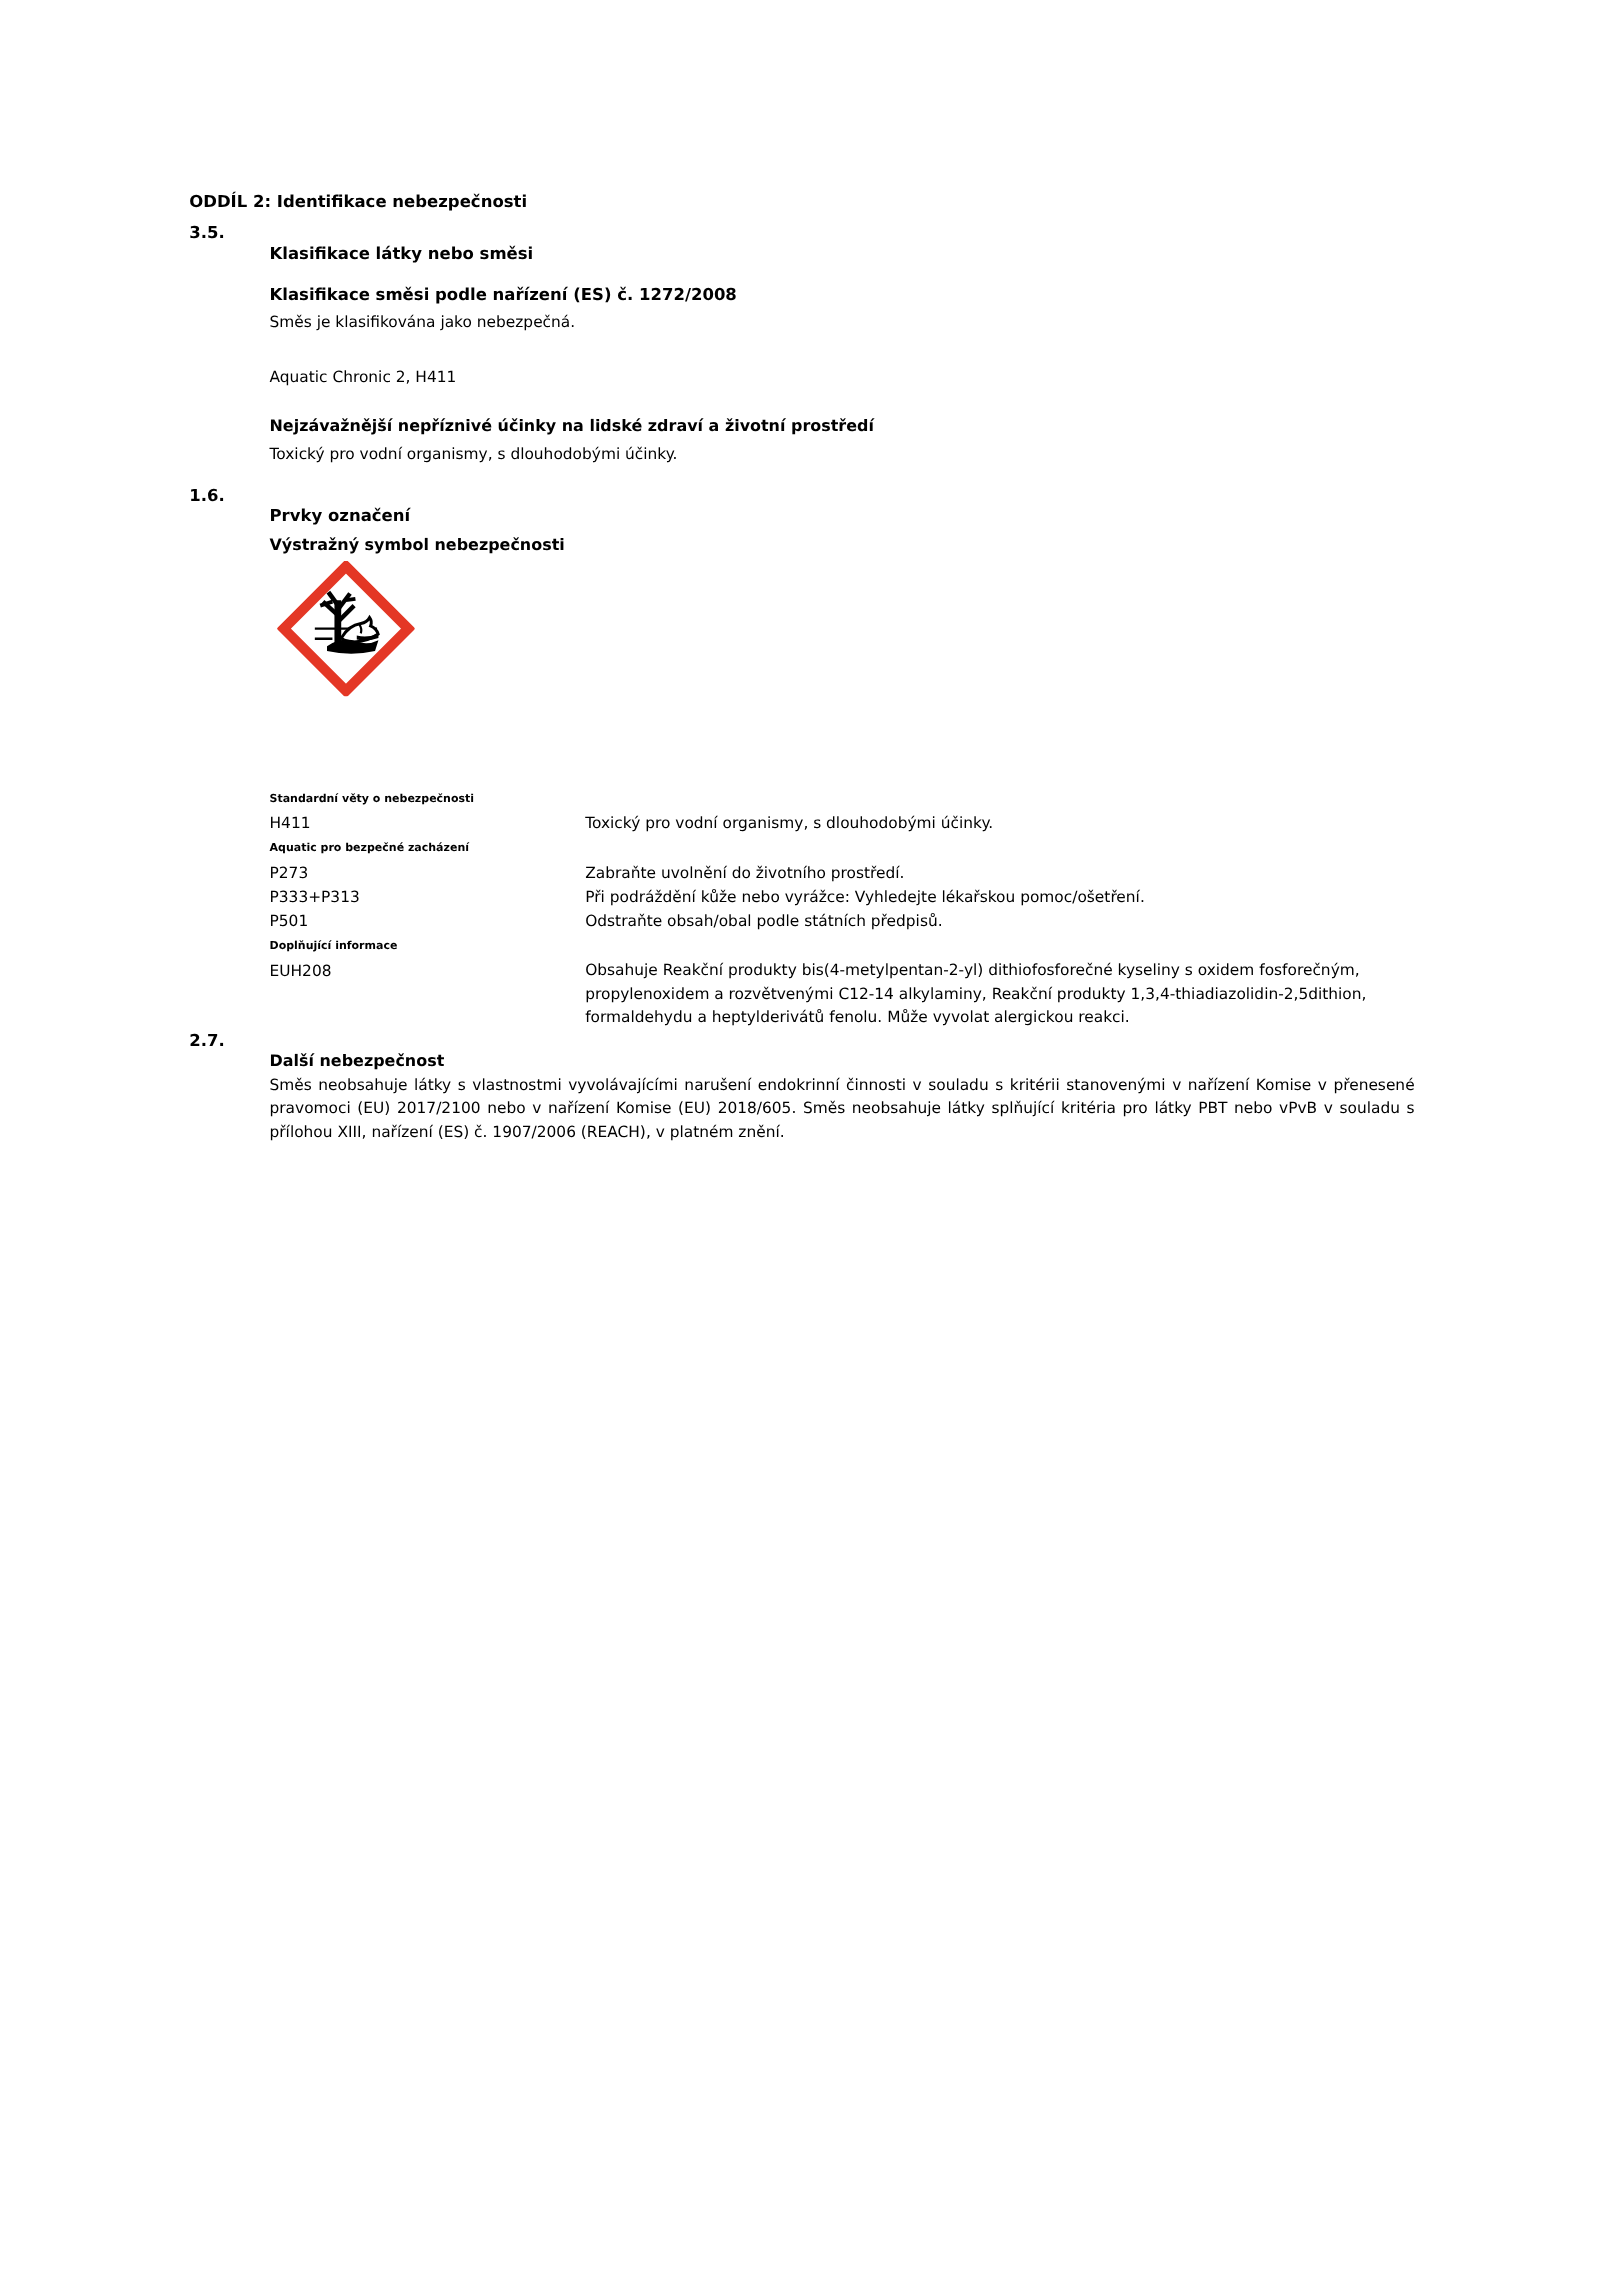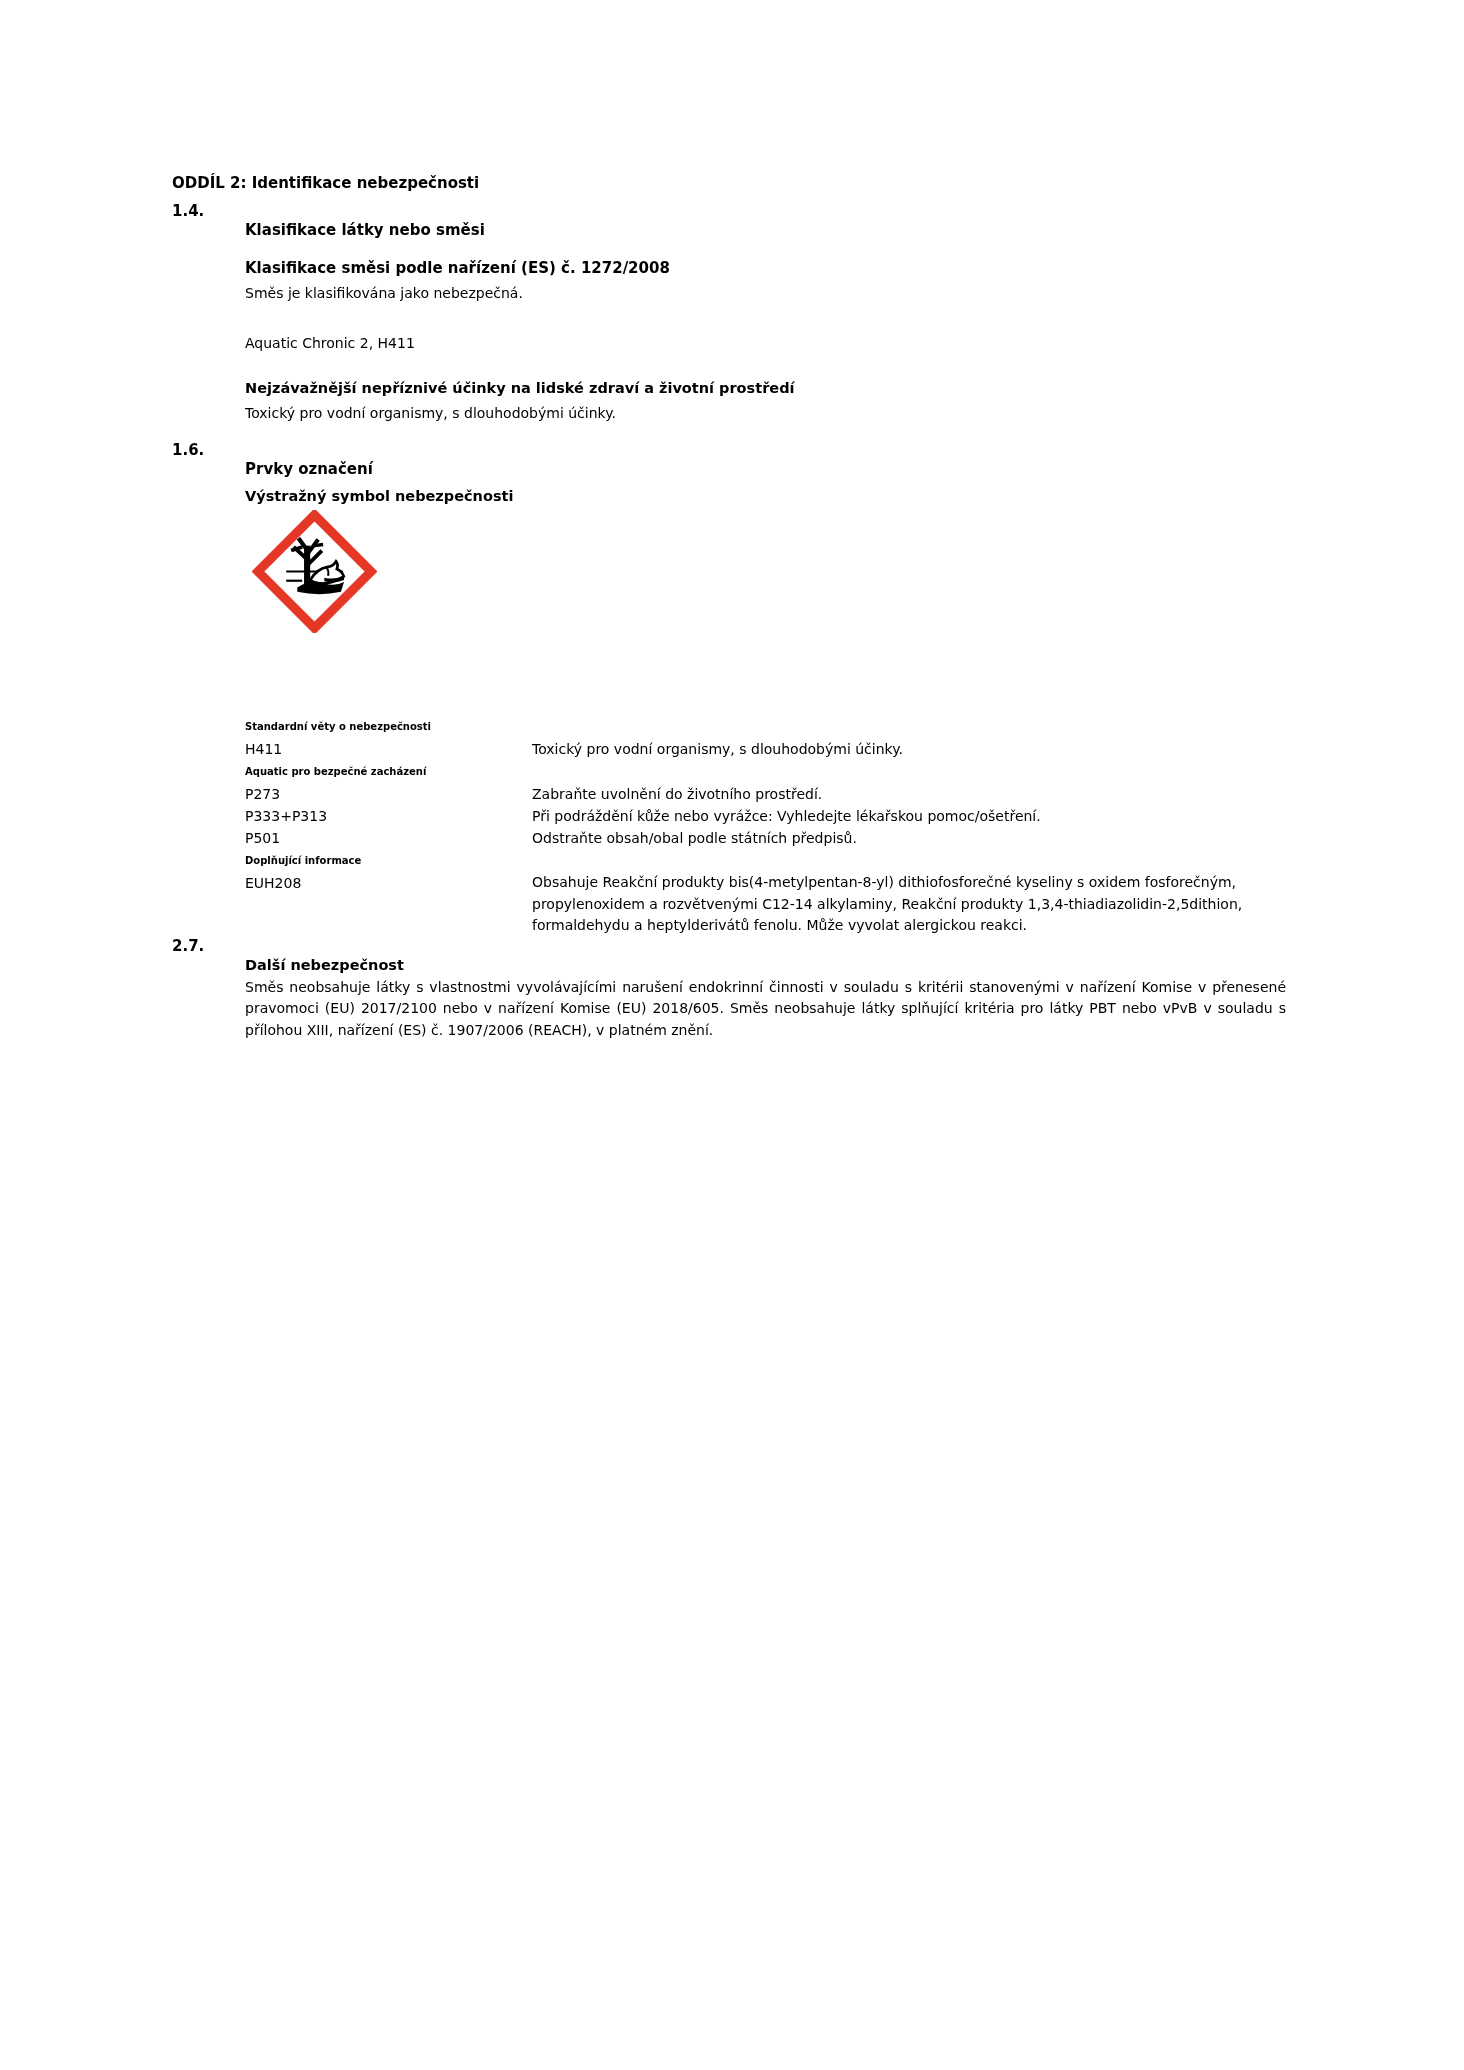--- a/index.html
+++ b/index.html
@@ -51,21 +51,21 @@
   }
 </style>
 </head>
 <body>
 
 <div class="doc">
 
   <div class="h-main">ODDÍL 2: Identifikace nebezpečnosti</div>
 
   <div class="row">
-    <div class="secnum">1.4.</div>
+    <div class="secnum">3.5.</div>
     <div class="secbody">
       <div class="h-sub mb8">Klasifikace látky nebo směsi</div>
       <div class="h-sub mb6">Klasifikace směsi podle nařízení (ES) č. 1272/2008</div>
       <div class="txt mb31">Směs je klasifikována jako nebezpečná.</div>
       <div class="txt mb26">Aquatic Chronic 2, H411</div>
       <div class="b-head mb6">Nejzávažnější nepříznivé účinky na lidské zdraví a životní prostředí</div>
       <div class="txt mb18">Toxický pro vodní organismy, s dlouhodobými účinky.</div>
     </div>
   </div>
 
@@ -115,21 +115,21 @@
         <div class="stmt-desc">Při podráždění kůže nebo vyrážce: Vyhledejte lékařskou pomoc/ošetření.</div>
       </div>
       <div class="stmt-row">
         <div class="stmt-code">P501</div>
         <div class="stmt-desc">Odstraňte obsah/obal podle státních předpisů.</div>
       </div>
 
       <div class="stmt-head">Doplňující informace</div>
       <div class="stmt-row">
         <div class="stmt-code">EUH208</div>
-        <div class="stmt-desc wrap">Obsahuje Reakční produkty bis(4-metylpentan-8-yl) dithiofosforečné kyseliny s oxidem fosforečným, propylenoxidem a rozvětvenými C12-14 alkylaminy, Reakční produkty 1,3,4-thiadiazolidin-2,5dithion, formaldehydu a heptylderivátů fenolu. Může vyvolat alergickou reakci.</div>
+        <div class="stmt-desc wrap">Obsahuje Reakční produkty bis(4-metylpentan-2-yl) dithiofosforečné kyseliny s oxidem fosforečným, propylenoxidem a rozvětvenými C12-14 alkylaminy, Reakční produkty 1,3,4-thiadiazolidin-2,5dithion, formaldehydu a heptylderivátů fenolu. Může vyvolat alergickou reakci.</div>
       </div>
     </div>
   </div>
 
   <div class="row">
     <div class="secnum">2.7.</div>
     <div class="secbody">
       <div class="h-sub" style="font-size:14.5px;">Další nebezpečnost</div>
       <div class="txt para-just">Směs neobsahuje látky s vlastnostmi vyvolávajícími narušení endokrinní činnosti v souladu s kritérii stanovenými v nařízení Komise v přenesené pravomoci (EU) 2017/2100 nebo v nařízení Komise (EU) 2018/605. Směs neobsahuje látky splňující kritéria pro látky PBT nebo vPvB v souladu s přílohou XIII, nařízení (ES) č. 1907/2006 (REACH), v platném znění.</div>
     </div>

